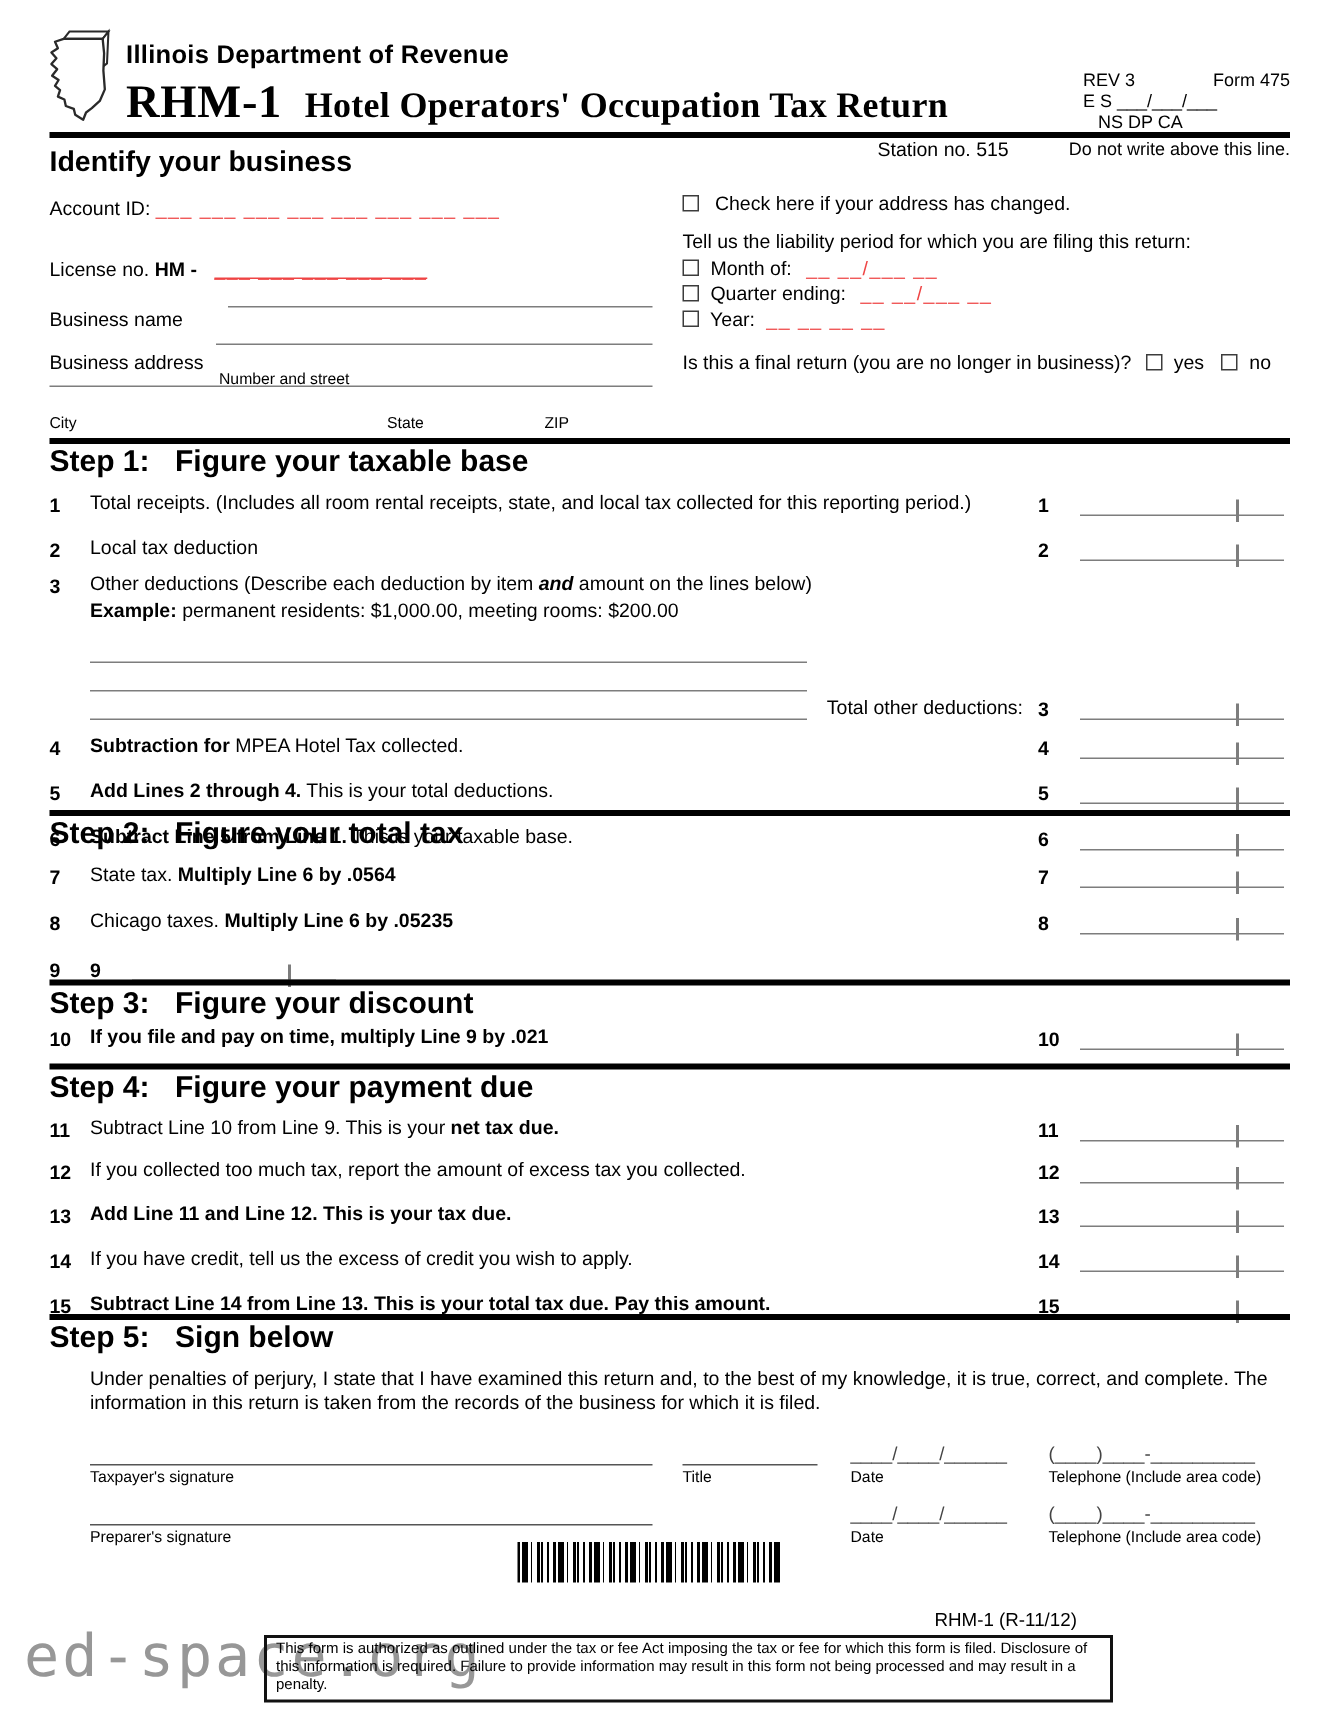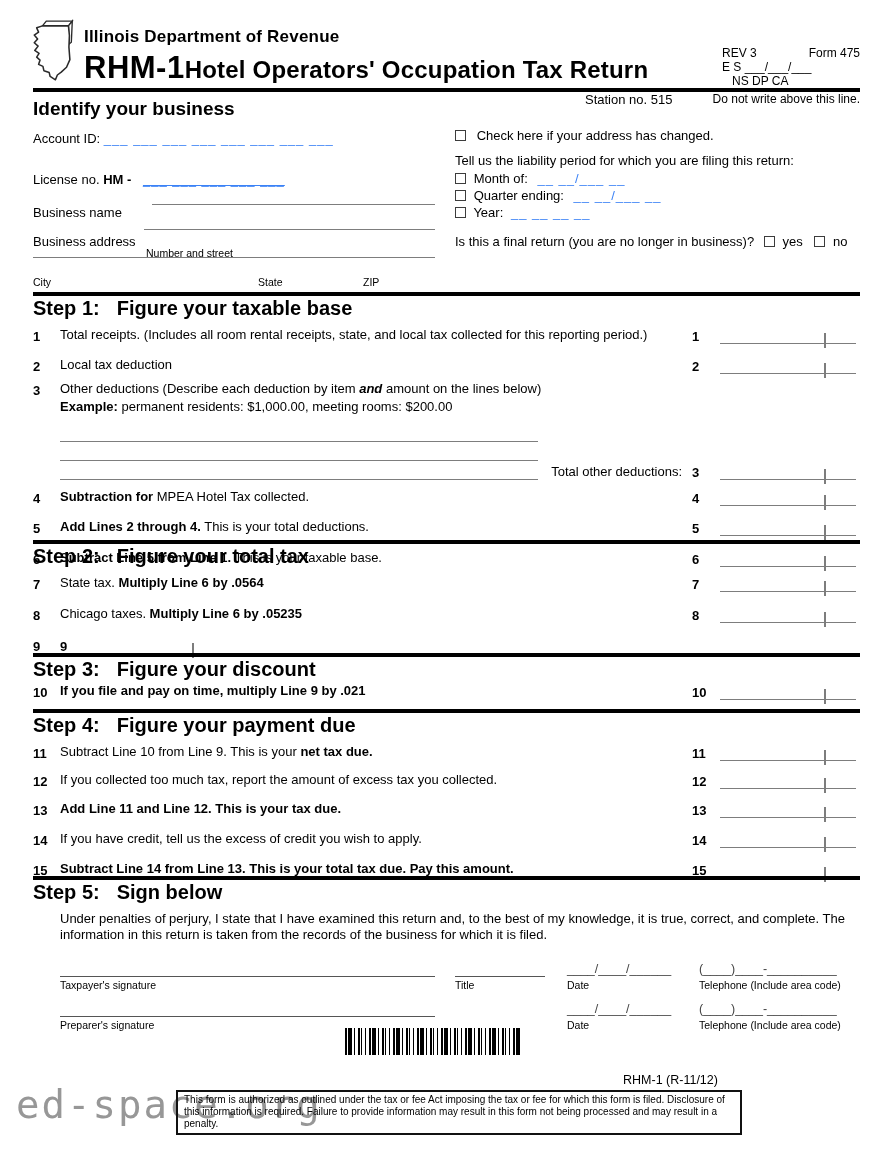--- a/index.html
+++ b/index.html
@@ -4,33 +4,33 @@
 <style>
   * { margin:0; padding:0; box-sizing:border-box; }
   html,body { background:#fff; }
   body { font-family:"Liberation Sans","DejaVu Sans",sans-serif; color:#000; }
   .page { position:relative; width:892px; height:1154px; margin:0 auto; background:#fff; overflow:hidden; }
 
   
   .logo { position:absolute; left:28px; top:16px; }
   .brand { position:absolute; left:84px; top:27px; }
   .agency { font-size:17px; font-weight:bold; letter-spacing:.2px; }
-  .title-row { display:flex; align-items:baseline; margin-top:3px; }
+  .title-row { display:flex; align-items:baseline; gap:15px; margin-top:3px;font-family:Liberation Serif, serif; }
   .form-code { font-size:31px; font-weight:bold; letter-spacing:.5px; }
   .form-title { font-size:24px; font-weight:bold; letter-spacing:.2px; }
   .head-meta { position:absolute; left:722px; top:46px; width:138px; font-size:12px; line-height:14px; }
   .head-meta .m1 { display:flex; justify-content:space-between; }
   .head-rule { position:absolute; left:33px; top:88px; width:827px; height:4px; background:#000; }
   .station { position:absolute; left:585px; top:92px; font-size:13px; }
   .no-write { position:absolute; right:32px; top:92px; font-size:12px; }
   .identify-h { position:absolute; left:33px; top:98px; font-size:19px; font-weight:bold; }
 
   
   .fld { position:absolute; font-size:13px; }
-  .blanks { color:#3b82f6; letter-spacing:1px; }
+  .blanks { color:#ef4444; letter-spacing:1px; }
   .gline { position:absolute; border-bottom:1.5px solid #7d7d7d; }
   .sublabel { position:absolute; font-size:10.5px; }
   .cb { display:inline-block; width:11px; height:11px; border:1.5px solid #3c3c3c; background:#fff; vertical-align:-1px; margin-right:7px; }
   .cb.sm { margin-right:4px; }
   .rcol-row { position:absolute; left:455px; font-size:13px; }
 
   
   .section { position:absolute; left:33px; width:827px; }
   .bar { height:4px; background:#000; }
   .step-h { font-size:20px; font-weight:bold; margin:1px 0 7px 0; }

